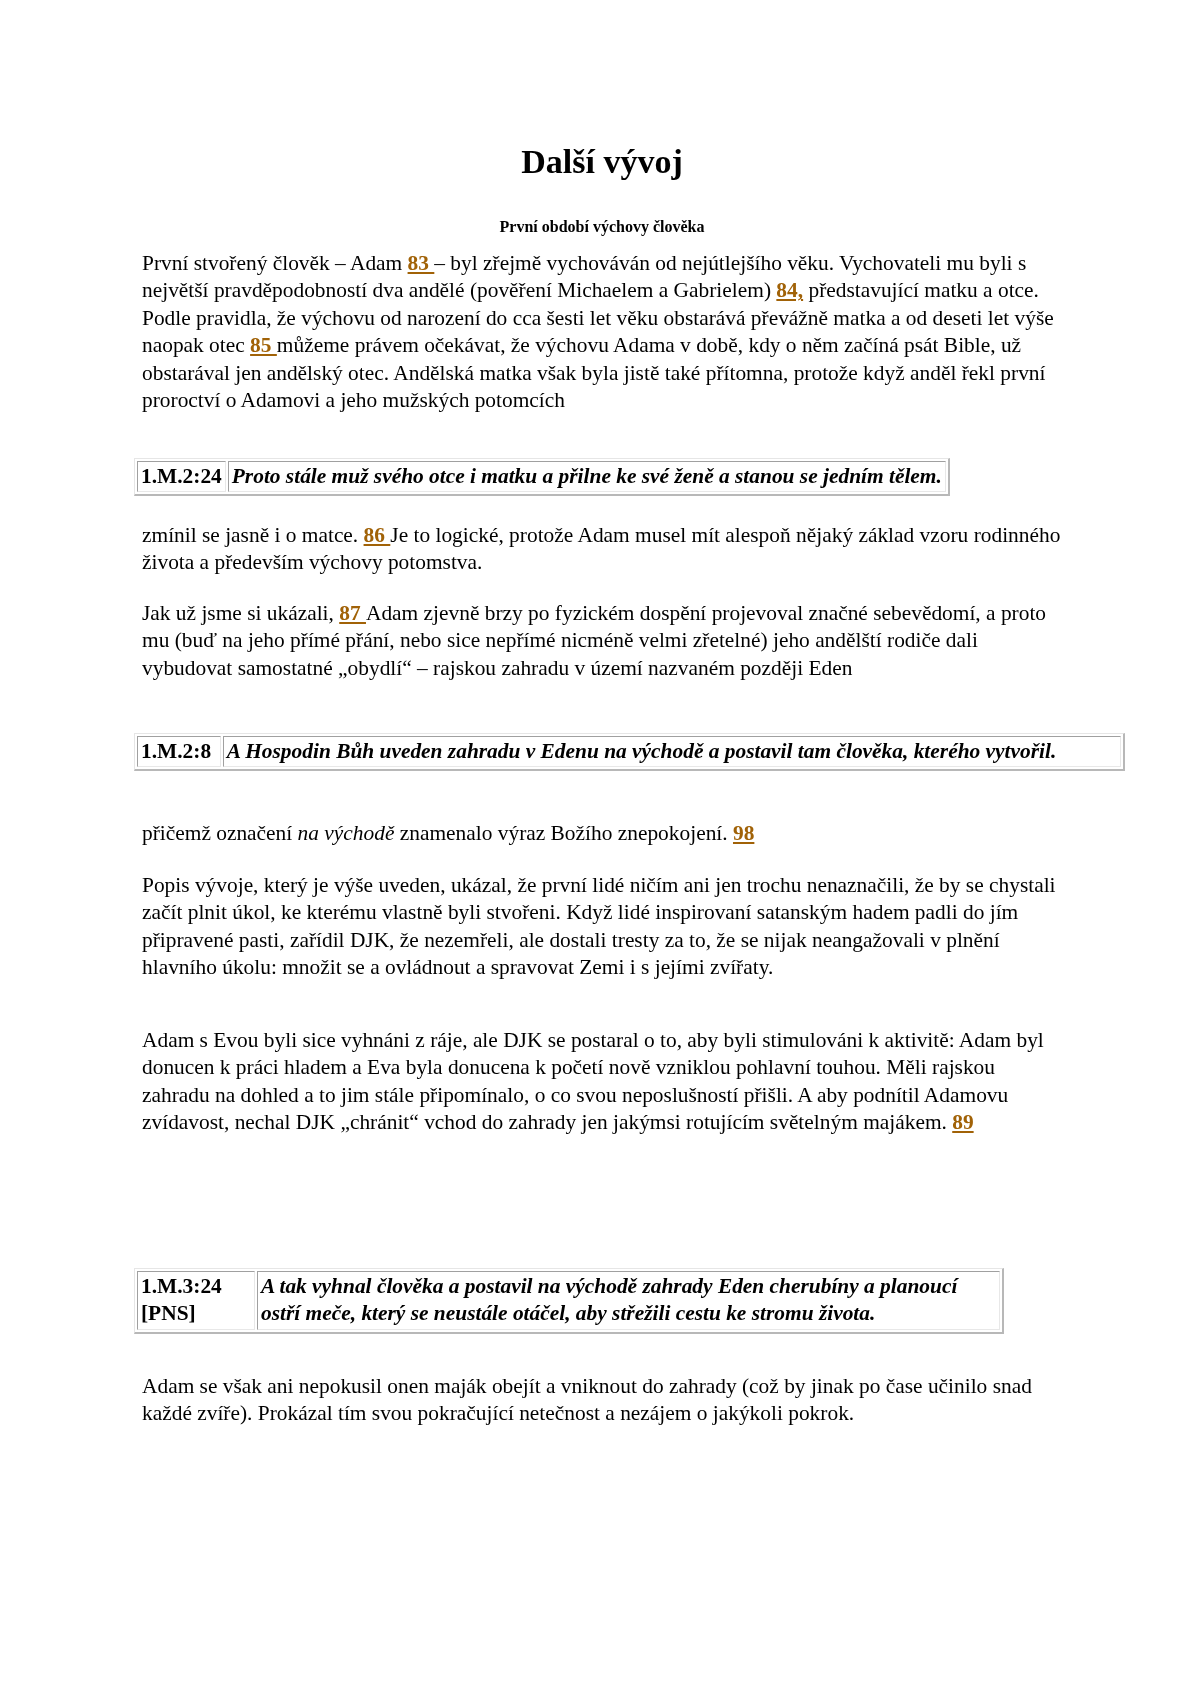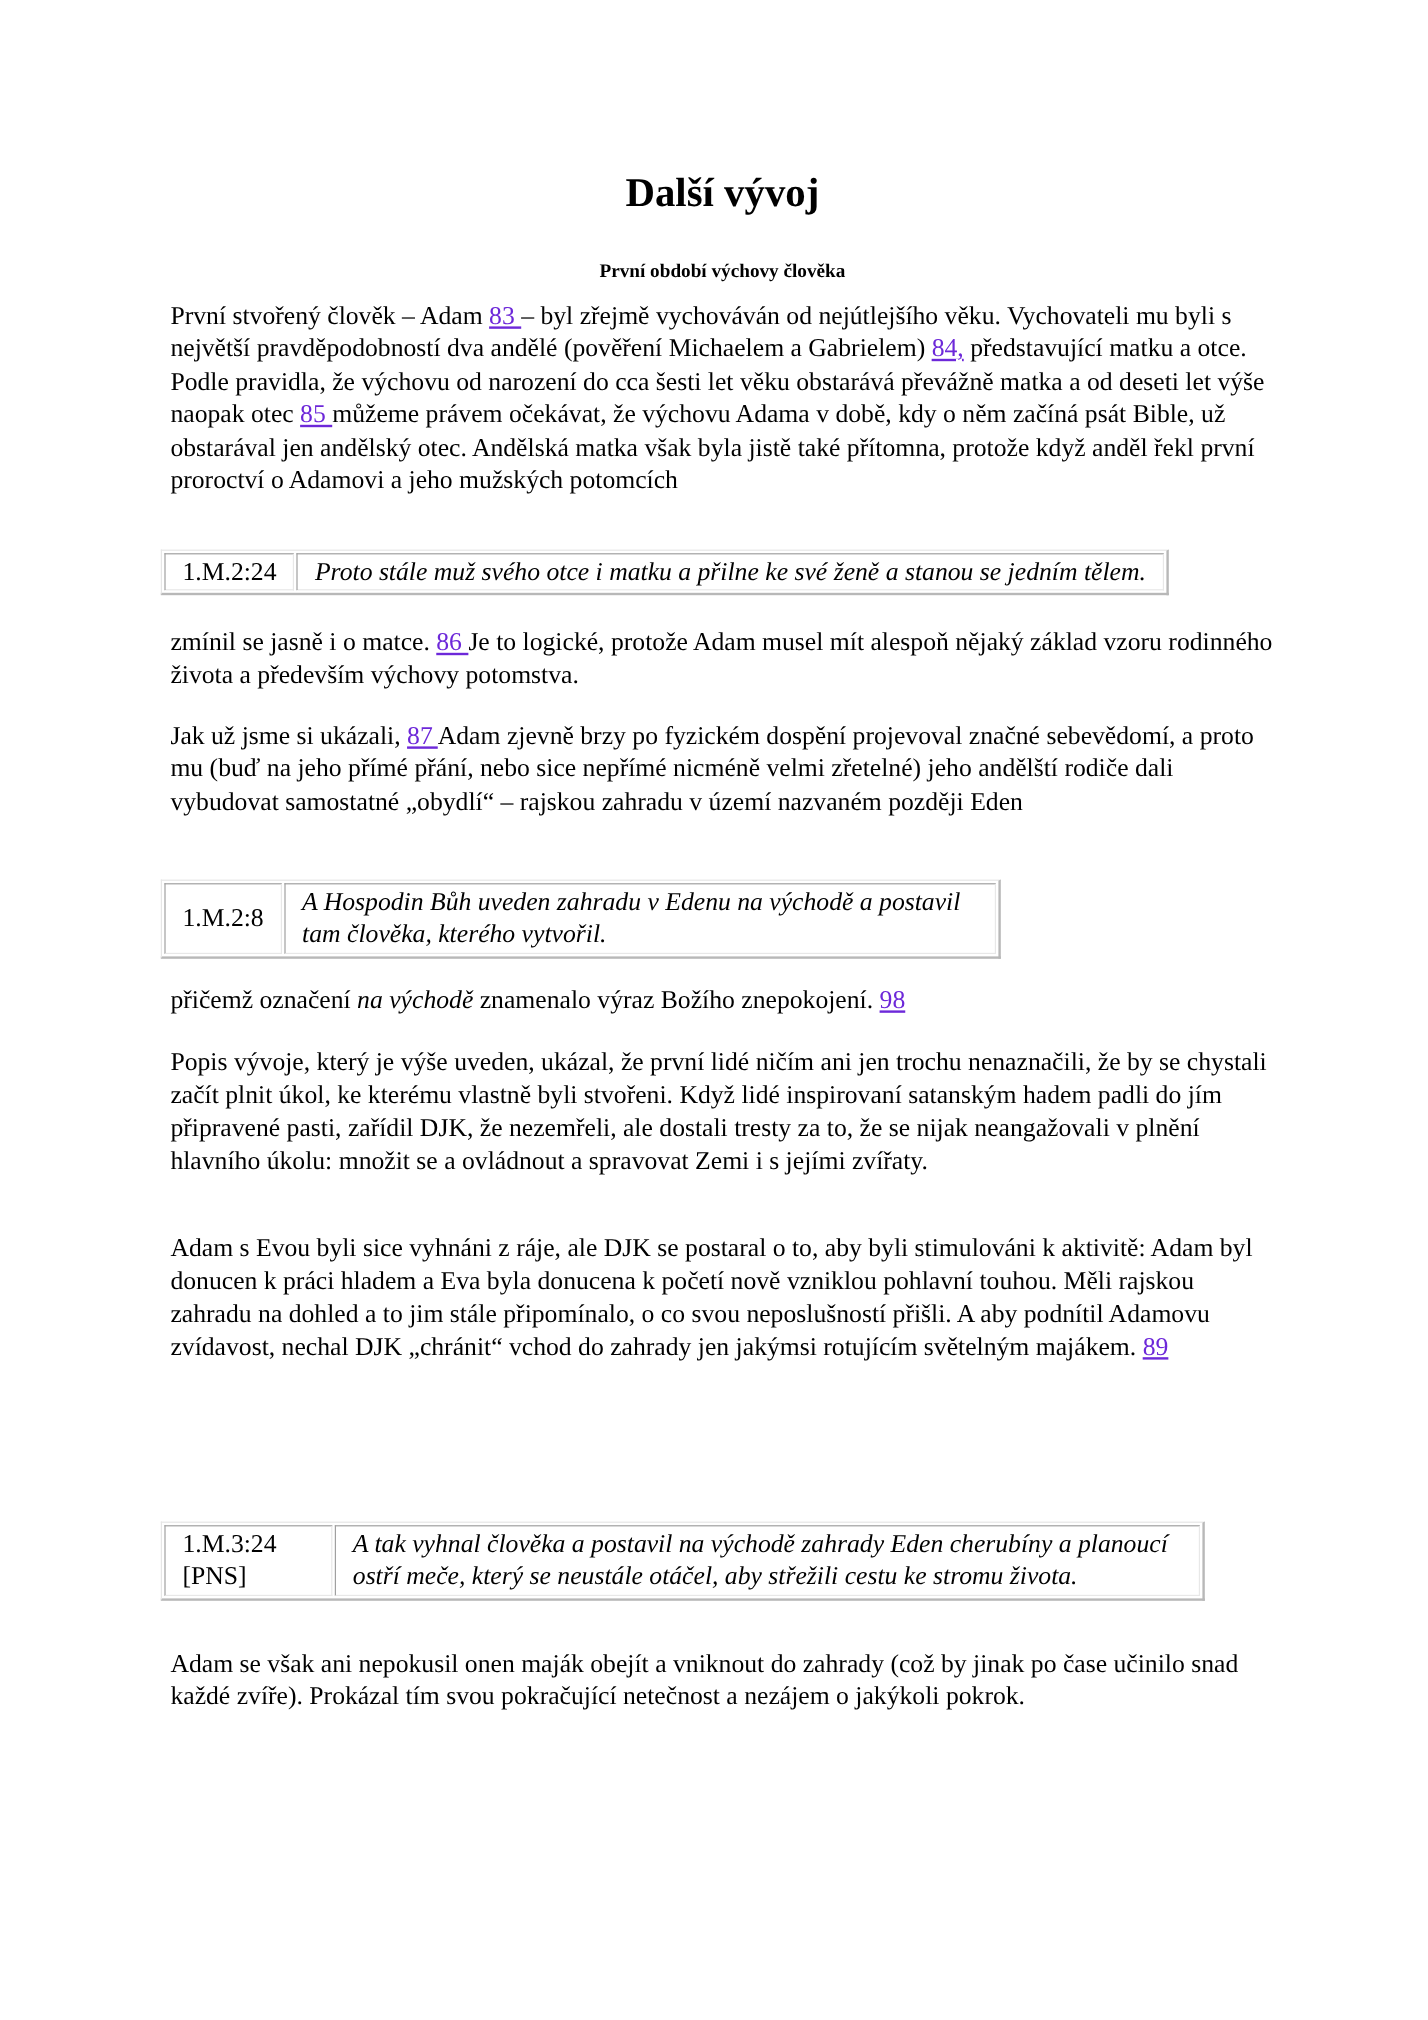--- a/index.html
+++ b/index.html
@@ -44,43 +44,44 @@
     }
     .para {
       position: absolute;
       left: 0;
       width: 920px;
       margin: 0;
       font-size: 21.4px;
       line-height: 27.4px;
     }
     a.ref {
-      color: #6d28d9;
-      font-weight: normal;
+      color: #a16207;
+      font-weight: bold;
       text-decoration: underline;
     }
     .quote {
       position: absolute;
       left: -8px;
       border-collapse: separate;
       border-spacing: 2px;
       border-top: 1px solid #e6e6e6;
       border-left: 1px solid #e6e6e6;
       border-right: 2px solid #b8b8b8;
       border-bottom: 2px solid #b8b8b8;
       font-size: 21.4px;
       line-height: 27.4px;
     }
     .quote td {
       border-top: 1px solid #a0a0a0;
       border-left: 1px solid #a0a0a0;
       border-right: 1px solid #e8e8e8;
       border-bottom: 1px solid #e8e8e8;
-      padding: 1px 14px;
+      padding: 1px 3px;
       vertical-align: middle;
+      font-weight: bold;
     }
     .quote td.ref-cell {
       white-space: nowrap;
     }
     .quote td.verse {
       font-style: italic;
     }
     .quote.q3 td { vertical-align: top; }
   </style>
 </head>
@@ -99,21 +100,21 @@
       <td class="ref-cell">1.M.2:24</td>
       <td class="verse">Proto stále muž svého otce i matku a přilne ke své ženě a stanou se jedním tělem.</td>
     </tr>
   </tbody>
     </table>
 
   <p class="para" style="top:522px;"><span>zmínil se jasně i o matce. </span><a class="ref" href="#">86 </a><span>Je to logické, protože Adam musel mít alespoň nějaký základ vzoru rodinného života a především výchovy potomstva.</span></p>
 
   <p class="para" style="top:600px;"><span>Jak už jsme si ukázali, </span><a class="ref" href="#">87 </a><span>Adam zjevně brzy po fyzickém dospění projevoval značné sebevědomí, a proto mu (buď na jeho přímé přání, nebo sice nepřímé nicméně velmi zřetelné) jeho andělští rodiče dali vybudovat samostatné „obydlí“ – rajskou zahradu v území nazvaném později Eden</span></p>
 
-  <table class="quote" style="top:733px; width:700px;">
+  <table class="quote" style="top:733px; width:991px;">
     <tbody>
         <tr>
       <td class="ref-cell">1.M.2:8</td>
       <td class="verse">A Hospodin Bůh uveden zahradu v Edenu na východě a postavil tam člověka, kterého vytvořil.</td>
     </tr>
   </tbody>
     </table>
 
   <p class="para" style="top:820px;"><span>přičemž označení </span><em>na východě</em><span> znamenalo výraz Božího znepokojení. </span><a class="ref" href="#">98</a></p>
 

